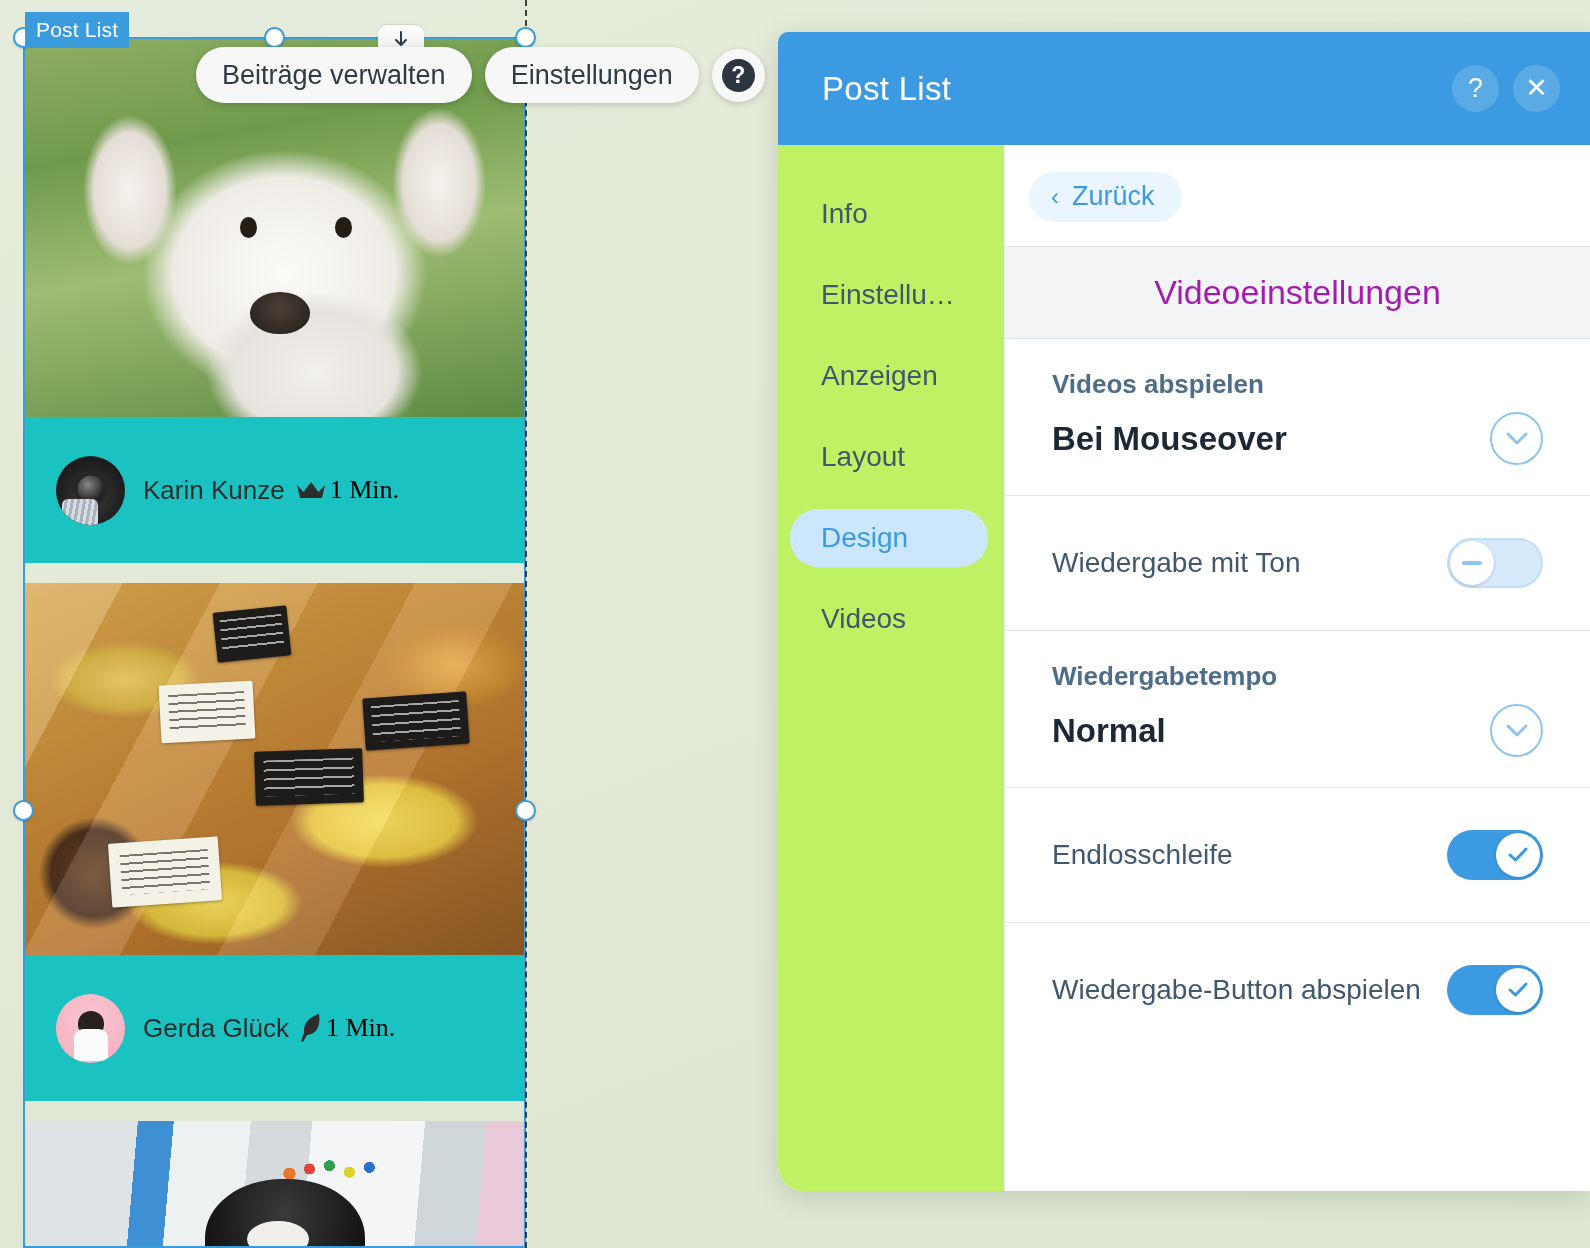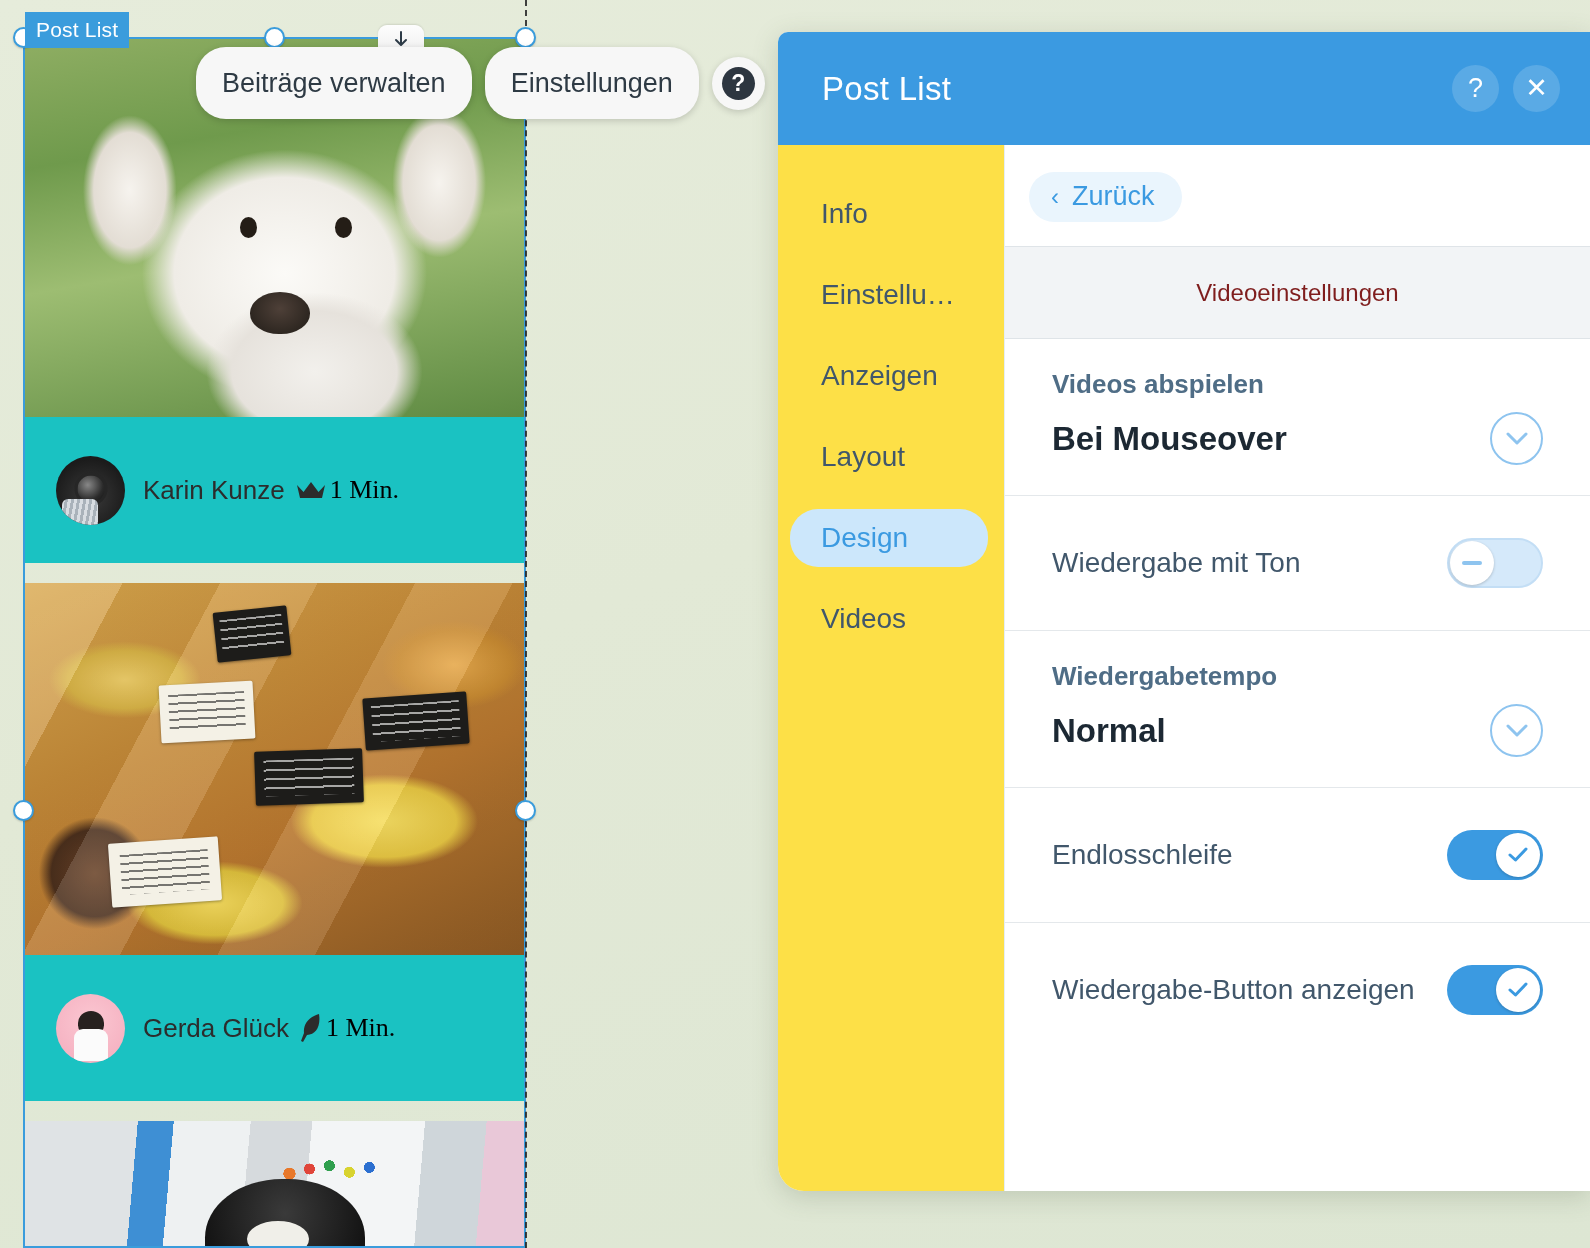--- a/index.html
+++ b/index.html
@@ -81,21 +81,21 @@
   #float-toolbar {
     position: absolute;
     left: 196px; top: 47px;
     display: flex; align-items: center; gap: 13px;
     z-index: 6;
   }
   .pill {
     background: #f7f7f7;
     border-radius: 30px;
     padding: 0 26px;
-    height: 72px;
+    height: 56px;
     display: flex; align-items: center;
     font-size: 27px;
     color: #2e3a44;
     white-space: nowrap;
     box-shadow: 0 2px 7px rgba(0,0,0,.17);
     cursor: pointer;
   }
   #help-circle {
     width: 53px; height: 53px; border-radius: 50%;
     background: #f7f7f7;
@@ -278,21 +278,21 @@
     background: rgba(255,255,255,.16);
     display:flex; align-items:center; justify-content:center;
     margin-left: 14px; cursor:pointer;
   }
   .hdr-btn .glyph { color:#fff; font-size: 27px; line-height:1; }
 
   #panel-body { flex: 1; display:flex; min-height: 0; }
 
   #panel-sidebar {
     width: 227px; flex: none;
-    background: #fde047;
+    background: #bef264;
     padding-top: 40px;
     border-right: 1px solid #e5eef5;
     box-sizing: border-box;
   }
   .nav-item {
     font-size: 28px;
     color: #41576b;
     padding: 13px 0 13px 31px;
     margin: 0 16px 23px 12px;
     border-radius: 28px;
@@ -323,21 +323,21 @@
   #back-button .chev { font-size: 24px; line-height:1; }
 
   #section-title-bar {
     background: #f2f4f6;
     border-top: 1px solid #dfe4e8;
     border-bottom: 1px solid #dfe4e8;
     height: 91px;
     display:flex; align-items:center; justify-content:center;
   }
   #section-title {
-    font-size: 24px; color: #7f1d1d;
+    font-size: 34px; color: #a21caf;
   }
 
   .setting-row {
     padding: 0 47px 0 47px;
     border-bottom: 1px solid #e4e8eb;
   }
   .setting-row:last-child { border-bottom: none; }
 
   .select-row { padding-top: 30px; padding-bottom: 30px; font-weight: bold; }
   .select-label { font-size: 26px; color: #4f6d86; margin-bottom: 12px; }
@@ -532,21 +532,21 @@
           <span class="switch on">
             <span class="knob">
               <svg width="22" height="16" viewBox="0 0 22 16">
                 <path d="M3 8 L8.5 13 L19 2" stroke="#3b9ae1" stroke-width="3" fill="none" stroke-linecap="round" stroke-linejoin="round"></path>
               </svg>
             </span>
           </span>
         </div>
 
         <div class="setting-row toggle-row">
-          <span class="toggle-label">Wiedergabe-Button anzeigen</span>
+          <span class="toggle-label">Wiedergabe-Button abspielen</span>
           <span class="switch on">
             <span class="knob">
               <svg width="22" height="16" viewBox="0 0 22 16">
                 <path d="M3 8 L8.5 13 L19 2" stroke="#3b9ae1" stroke-width="3" fill="none" stroke-linecap="round" stroke-linejoin="round"></path>
               </svg>
             </span>
           </span>
         </div>
 
       </section>

